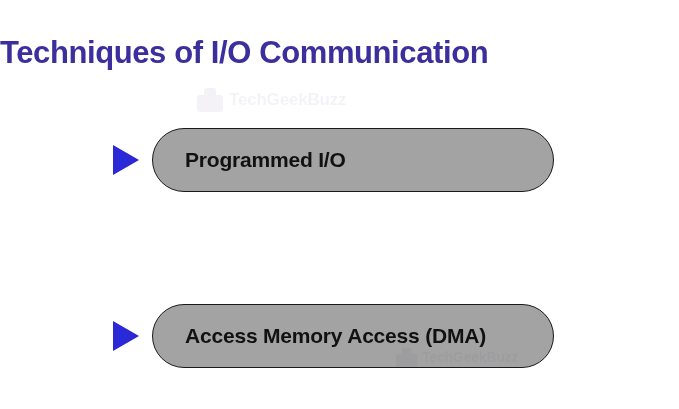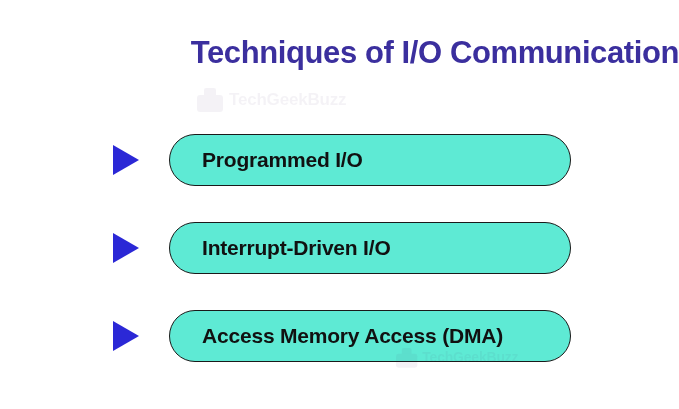--- a/index.html
+++ b/index.html
@@ -21,21 +21,21 @@
     height: 409px;
     background: #ffffff;
   }
 
   
   .title {
     position: absolute;
     top: 36px;
     left: 0;
     width: 679px;
-    text-align: right;
+    text-align: left;
     font-family: "Liberation Sans", sans-serif;
     font-size: 31px;
     font-weight: bold;
     letter-spacing: -0.4px;
     color: #3b2f9e;
     line-height: 1.1;
     white-space: nowrap;
   }
 
   
@@ -101,27 +101,27 @@
     left: 113px;
     width: 0;
     height: 0;
     border-top: 15px solid transparent;
     border-bottom: 15px solid transparent;
     border-left: 26px solid #2b28d6;
   }
 
   .pill {
     position: absolute;
-    left: 169px;
+    left: 152px;
     width: 402px;
-    height: 52px;
+    height: 64px;
     box-sizing: border-box;
     border: 1.6px solid #1a1a1a;
     border-radius: 34px;
-    background: #5eead4;
+    background: #a3a3a3;
     display: flex;
     align-items: center;
   }
 
   .pill-label {
     padding-left: 32px;
     font-family: "Liberation Sans", sans-serif;
     font-size: 21px;
     font-weight: bold;
     color: #111111;
@@ -144,26 +144,20 @@
     <span class="wm-text">TechGeekBuzz</span>
   </div>
 
   <div class="row row-0">
     <span class="bullet"></span>
     <div class="pill">
       <span class="pill-label">Programmed I/O</span>
     </div>
   </div>
 
-  <div class="row row-1">
-    <span class="bullet"></span>
-    <div class="pill">
-      <span class="pill-label">Interrupt-Driven I/O</span>
-    </div>
-  </div>
 
   <div class="row row-2">
     <span class="bullet"></span>
     <div class="pill">
       <span class="pill-label">Access Memory Access (DMA)</span>
     </div>
   </div>
 
   <div class="watermark watermark-2">
     <span class="wm-logo">

